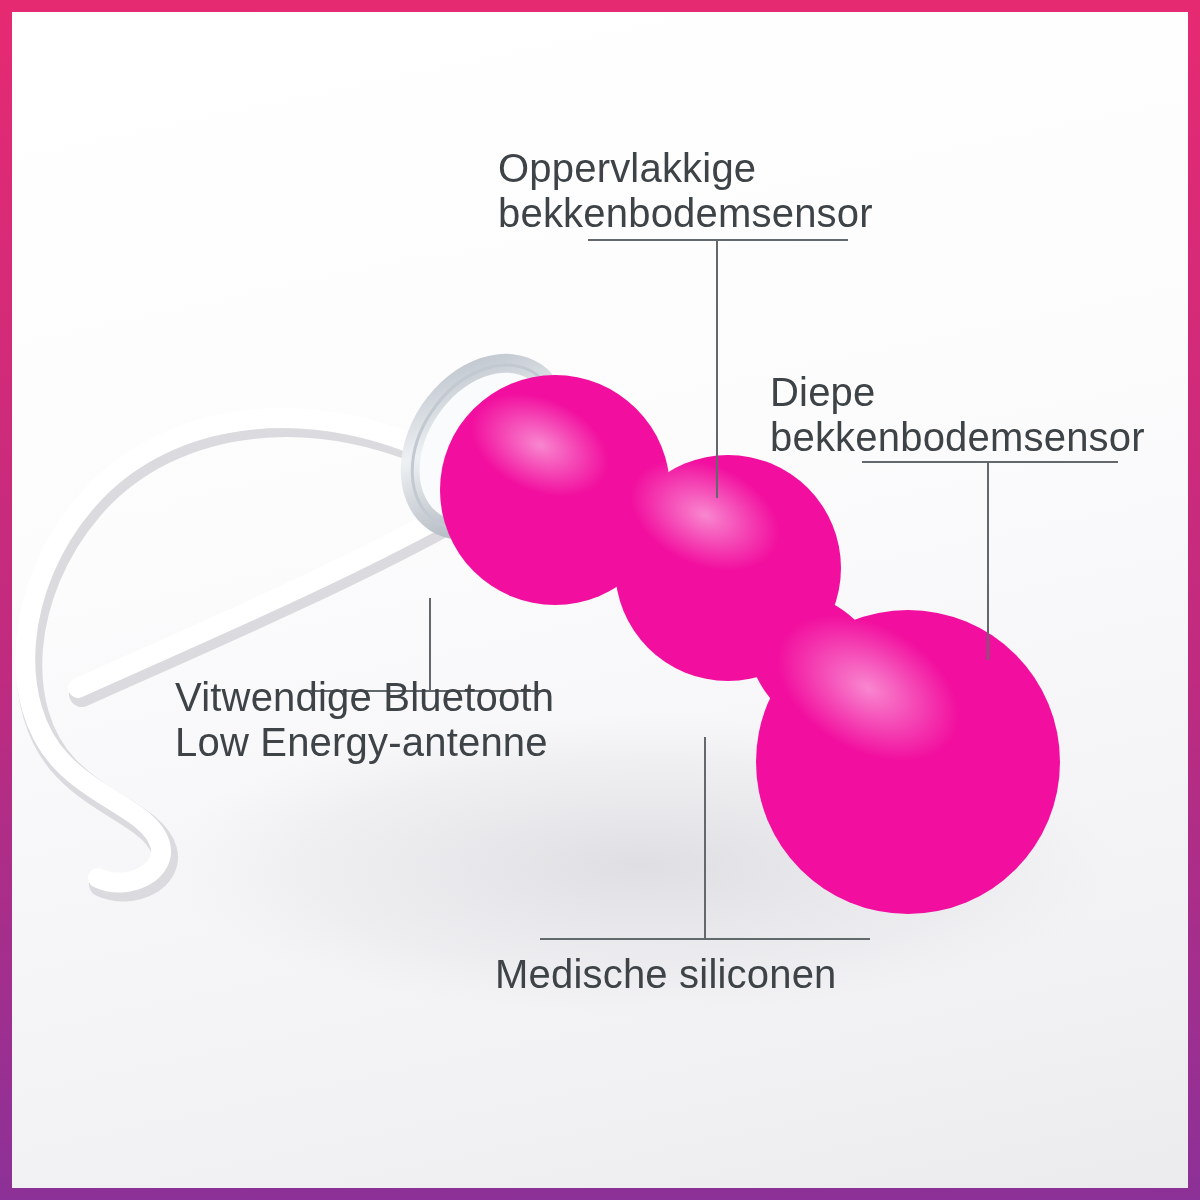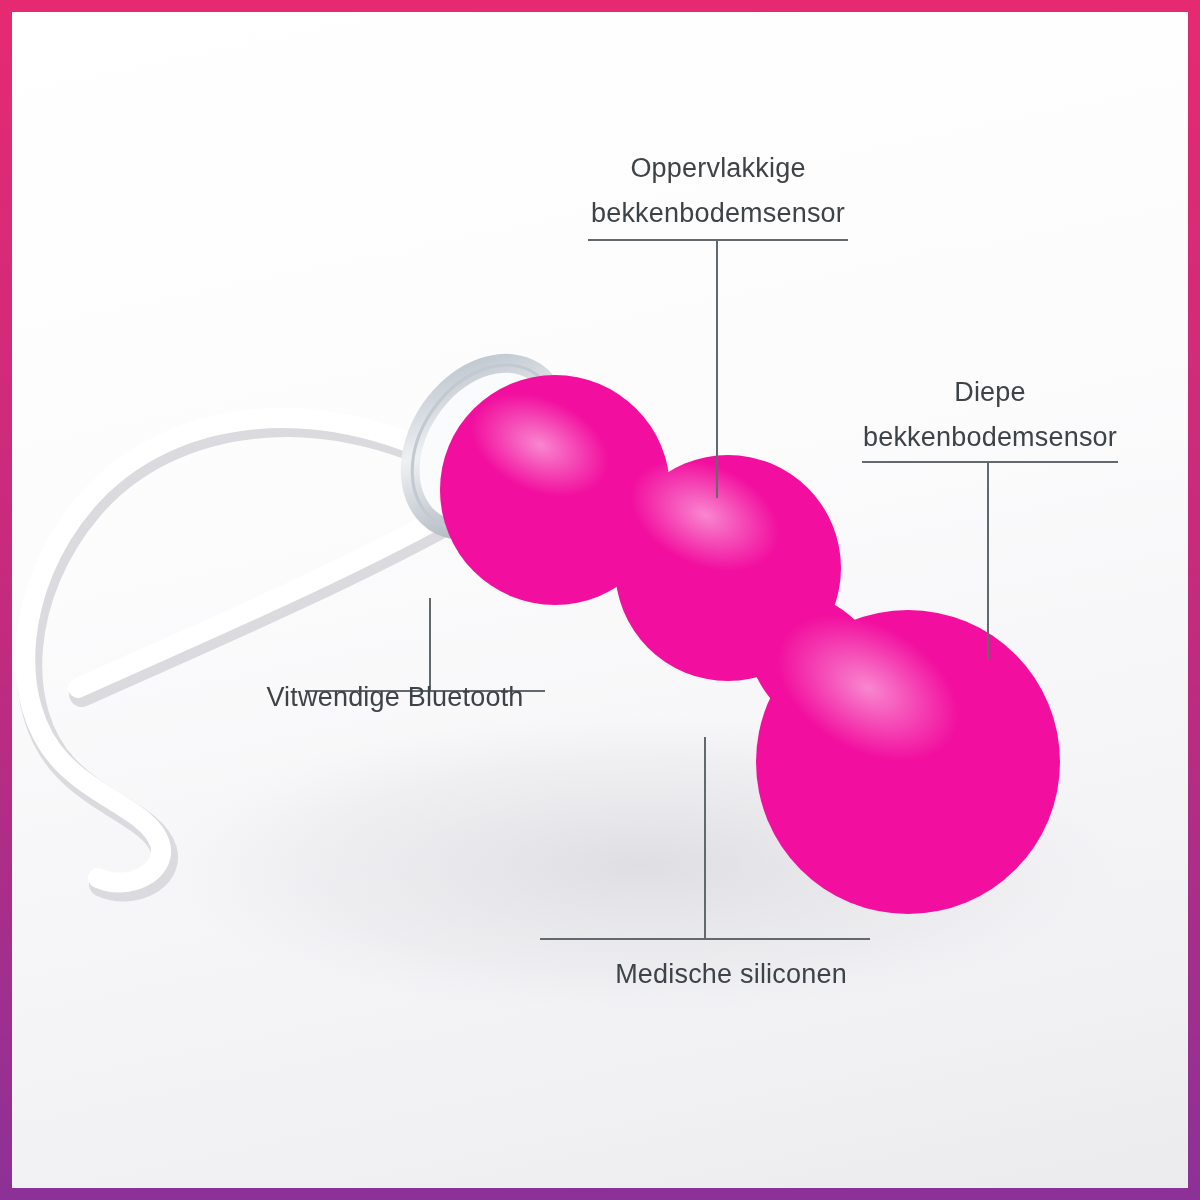--- a/index.html
+++ b/index.html
@@ -16,42 +16,42 @@
   }
   .scene {
     position:absolute; inset:12px;
     background:linear-gradient(168deg,#ffffff 0%,#fcfcfd 40%,#f1f1f4 85%,#ebebee 100%);
   }
   svg.device {
     position:absolute; left:0; top:0; width:1200px; height:1200px;
   }
   .labels { position:absolute; inset:0; }
   .anno-text {
-    position:absolute; text-align:center;
-    font-size:27px; line-height:45px; color:#3e4347; letter-spacing:0.2px;
+    position:absolute; text-align:left;
+    font-size:40px; line-height:45px; color:#3e4347; letter-spacing:0.2px;
   }
   .hline,.vline { position:absolute; background:#63686c; }
   .hline { height:2px; }
   .vline { width:2px; }
 
   #t1 { left:498px; top:146px; width:440px; }
   #h1 { left:588px; top:239px; width:260px; }
   #v1 { left:716px; top:240px; height:258px; }
 
   #t2 { left:770px; top:370px; width:440px; }
   #h2 { left:862px; top:461px; width:256px; }
   #v2 { left:987px; top:462px; height:198px; }
 
   #v3 { left:429px; top:598px; height:94px; }
   #h3 { left:305px; top:690px; width:240px; }
   #t3 { left:175px; top:675px; width:440px; }
 
   #v4 { left:704px; top:737px; height:202px; }
   #h4 { left:540px; top:938px; width:330px; }
-  #t4 { left:511px; top:952px; width:440px; }
+  #t4 { left:495px; top:952px; width:440px; }
 </style>
 </head>
 <body>
 
 <div class="frame">
   <div class="scene"></div>
 </div>
 
 <svg class="device" viewBox="0 0 1200 1200" aria-hidden="true">
   <defs>
@@ -112,20 +112,21 @@
     <div>Diepe</div>
     <div>bekkenbodemsensor</div>
   </div>
   <div class="hline" id="h2"></div>
   <div class="vline" id="v2"></div>
 
   <div class="vline" id="v3"></div>
   <div class="hline" id="h3"></div>
   <div class="anno-text" id="t3">
     <div>Vitwendige Bluetooth</div>
+    <div>Low Energy-antenne</div>
   </div>
 
   <div class="vline" id="v4"></div>
   <div class="hline" id="h4"></div>
   <div class="anno-text" id="t4">
     <div>Medische siliconen</div>
   </div>
 
 </div>
 

